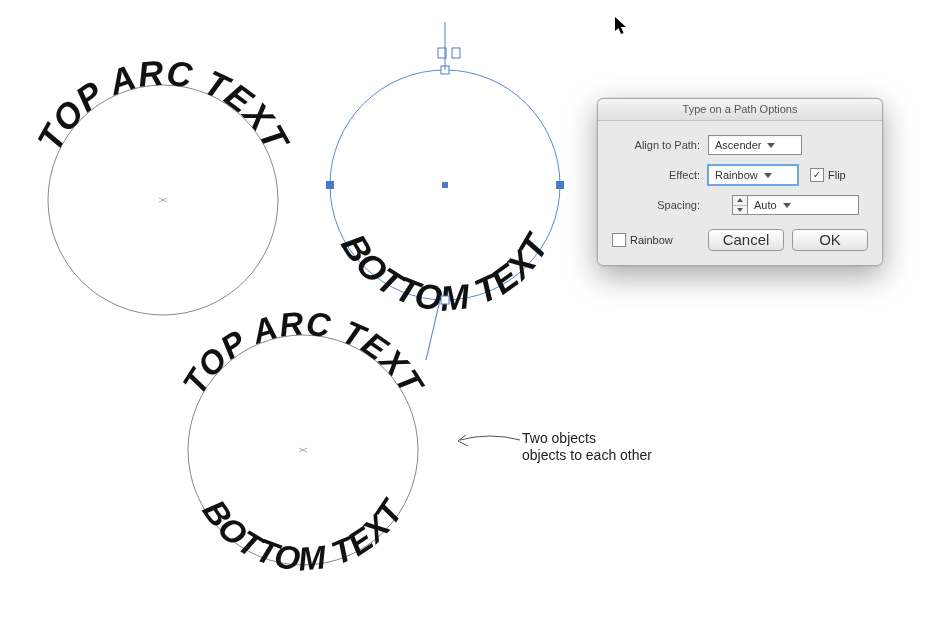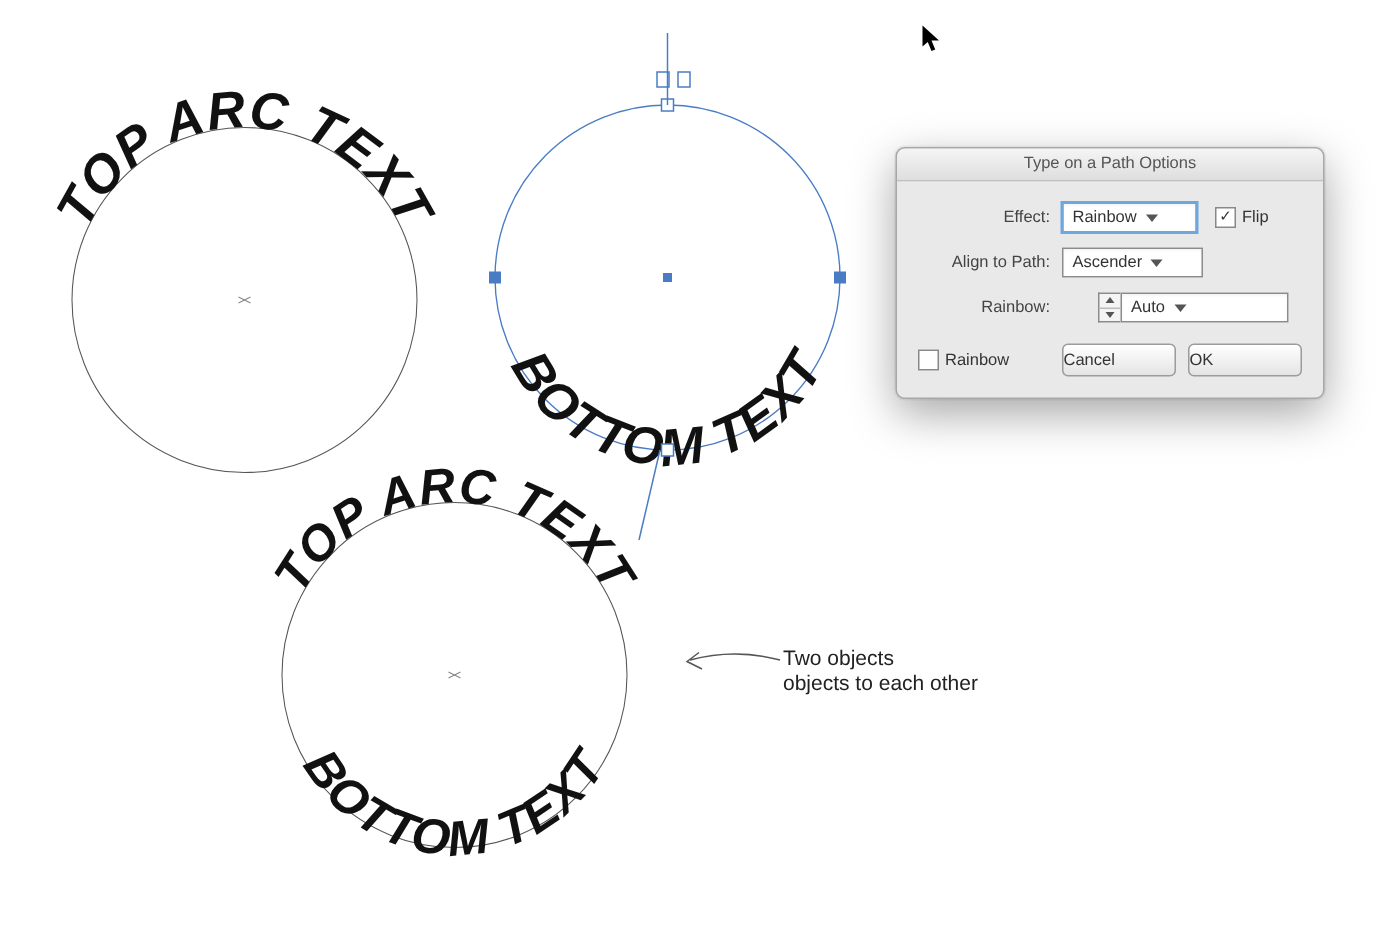--- a/index.html
+++ b/index.html
@@ -132,21 +132,22 @@
     align-items:center;
     margin-top: 14px;
   }
   .btn {
     flex: 0 0 auto;
     width: 74px;
     height: 20px;
     background: linear-gradient(#ffffff, #e4e4e4);
     border: 1px solid #9b9b9b;
     border-radius: 4px;
-    font-size: 11px;
+    font-size: 15px;
+    text-align:center;
     line-height: 20px;
     margin-left: 8px;
     box-shadow: 0 1px 0 rgba(255,255,255,0.7) inset;
   }
   .annotation {
     position:absolute;
     left: 522px;
     top: 430px;
     font-family: "Myriad Pro", Arial, sans-serif;
     font-size: 14px;
@@ -222,40 +223,40 @@
   <div>objects to each other</div>
 </div>
 
 <svg class="cursor" viewBox="0 0 16 22">
   <path d="M1 1 L1 15 L4.5 12 L7 18 L9.5 17 L7 11 L12 11 Z" fill="#000"></path>
 </svg>
 
 <div class="dialog">
   <div class="titlebar">Type on a Path Options</div>
   <div class="body">
+    <div class="row">
+      <div class="lab">Align to Path:</div>
+      <div class="select" style="width:82px">
+        <span>Ascender</span>
+        <span class="caret"></span>
+      </div>
+    </div>
     <div class="row">
       <div class="lab">Effect:</div>
       <div class="select focus" style="width:78px">
         <span>Rainbow</span>
         <span class="caret"></span>
       </div>
       <label class="chk">
         <span class="box">✓</span>
         <span>Flip</span>
       </label>
     </div>
     <div class="row">
-      <div class="lab">Align to Path:</div>
-      <div class="select" style="width:82px">
-        <span>Ascender</span>
-        <span class="caret"></span>
-      </div>
-    </div>
-    <div class="row">
-      <div class="lab">Rainbow:</div>
+      <div class="lab">Spacing:</div>
       <div class="spacing-ctrl">
         <div class="stepper">
           <div>
               <span class="tri-up"></span>
             </div>
           <div style="border-top:1px solid #bbb">
               <span class="tri-dn"></span>
             </div>
         </div>
         <div class="select" style="width:100px">

